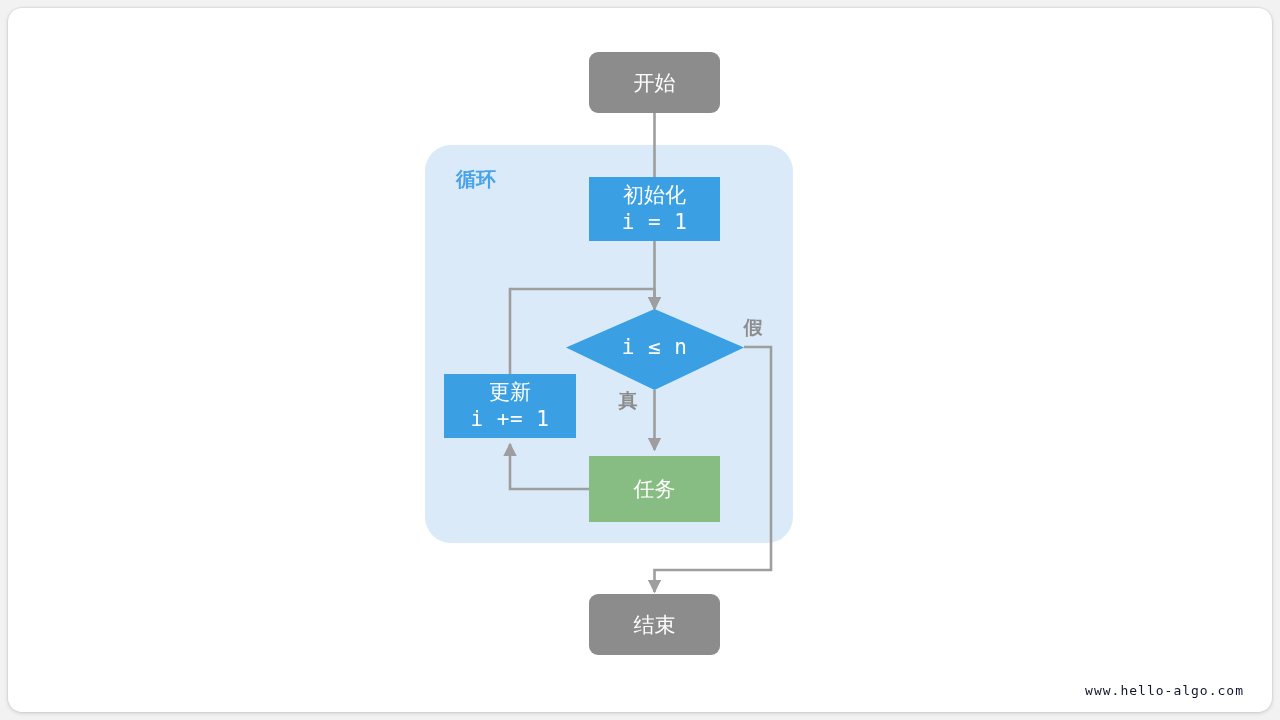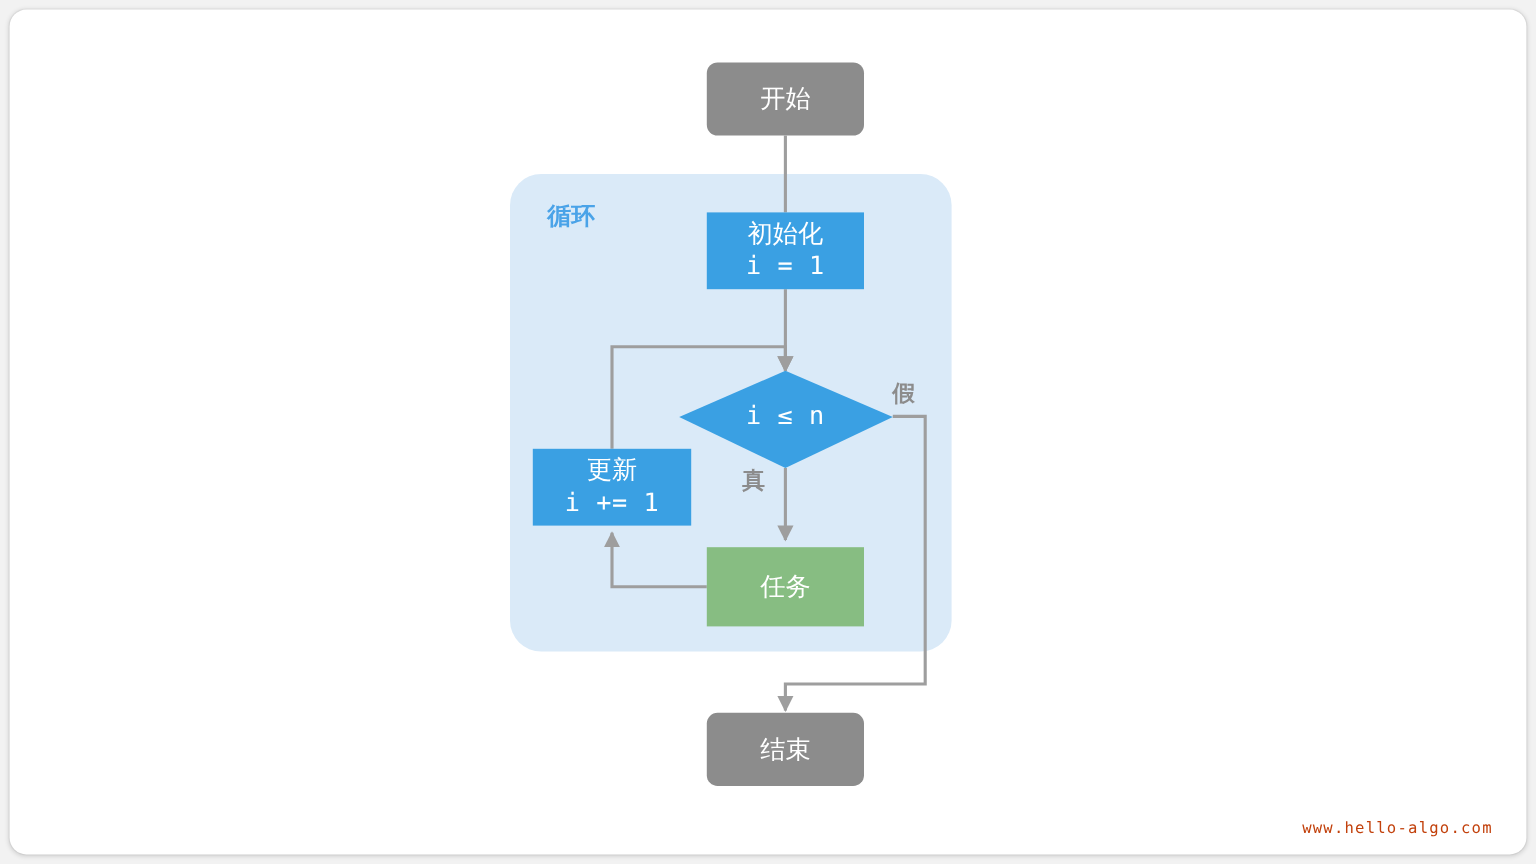--- a/index.html
+++ b/index.html
@@ -62,21 +62,21 @@
     text-anchor: middle;
     dominant-baseline: middle;
   }
   .watermark {
     position: absolute;
     right: 36px;
     bottom: 22px;
     font-family: "DejaVu Sans Mono", "Liberation Mono", monospace;
     font-size: 13px;
     letter-spacing: 1px;
-    color: #c2410c;
+    color: #0f172a;
     user-select: none;
   }
 </style>
 </head>
 <body>
 
 <div id="canvas">
   <div id="card"></div>
 
   <svg id="figure" viewBox="0 0 1280 720">

